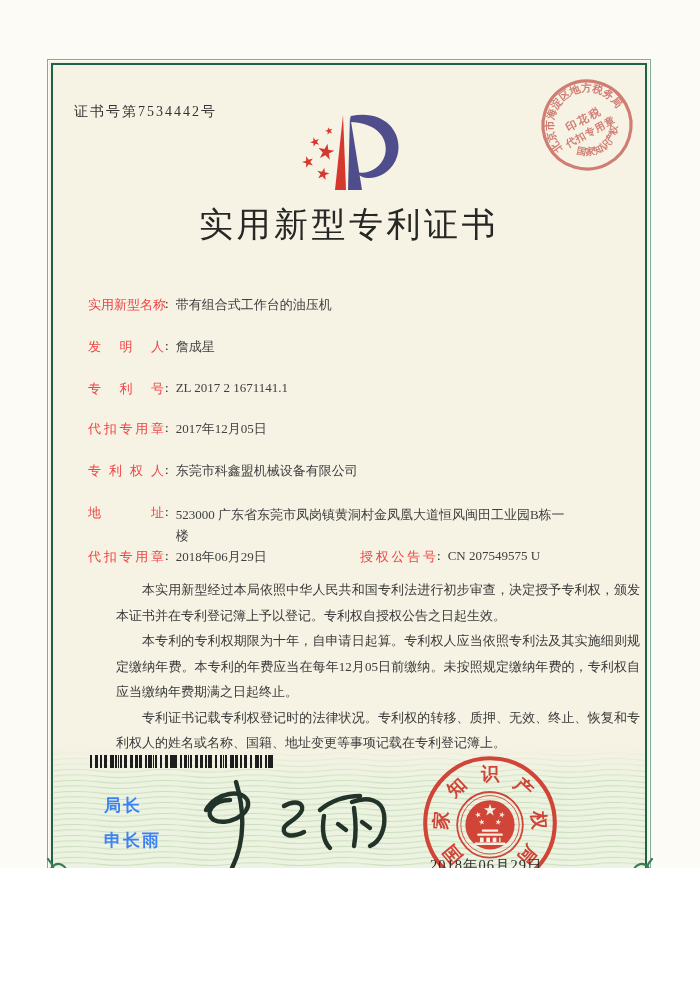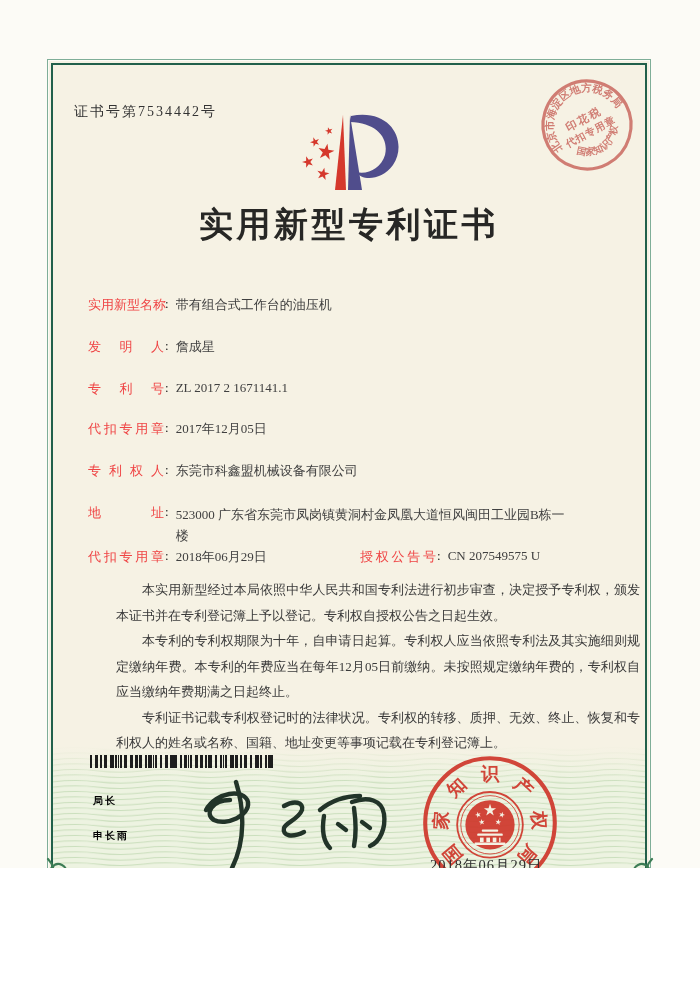--- a/index.html
+++ b/index.html
@@ -21,21 +21,21 @@
   
   .green-panel { position:absolute; left:53px; top:746px; width:592px; height:187px; overflow:hidden; }
   .panel-fade  { position:absolute; left:0; top:0; width:100%; height:36px;
                  background:linear-gradient(#f6f2e4, rgba(246,242,228,0)); }
 
   .cert-no { position:absolute; left:74px; top:103px; font-size:14px; letter-spacing:2px; color:#333; }
 
   .logo { position:absolute; left:292px; top:110px; }
 
   .title { position:absolute; left:48px; top:202px; width:602px; text-align:center;
-           font-size:34px; letter-spacing:3.5px; font-weight:700; color:#272725; }
+           font-size:34px; letter-spacing:3.5px; font-weight:400; color:#272725; }
 
   .fields { position:absolute; left:88px; top:294px; width:524px; font-size:13px; }
   .frow { position:absolute; left:0; white-space:nowrap; }
   .lbl { display:inline-block; width:76px; text-align:justify; text-align-last:justify;
          color:#ef4444; vertical-align:top; }
   .colon { padding:0 7px 0 1px; color:#222; vertical-align:top; }
   .val { color:#404040; vertical-align:top; }
   .val-wrap { display:inline-block; width:398px; white-space:normal; line-height:21px; }
   .pair2 { position:absolute; left:272px; top:0; }
 
@@ -44,21 +44,21 @@
   .body-text p { margin:0; text-indent:2em; }
 
   .barcode { position:absolute; left:90px; top:755px; width:183px; height:13px;
     background:
       repeating-linear-gradient(90deg, #1d1d1d 0 2px, transparent 2px 5px),
       repeating-linear-gradient(90deg, #1d1d1d 0 1px, transparent 1px 7px),
       repeating-linear-gradient(90deg, transparent 0 10px, #1d1d1d 10px 12px);
   }
 
   .director-label, .director-name {
-    position:absolute; left:93px; font-size:10px; font-weight:600; color:#000000;
+    position:absolute; left:104px; font-size:17px; font-weight:600; color:#3b82f6;
     font-family:"Liberation Sans", sans-serif; letter-spacing:2px;
   }
   .director-label { top:794px; }
   .director-name  { top:829px; }
 
   .signature { position:absolute; left:192px; top:760px; }
 
   .seal { position:absolute; left:417px; top:750px; }
   .seal-date { position:absolute; left:430px; top:856px; font-size:14.5px; color:#2d2d2d;
                letter-spacing:1px; z-index:6; }

